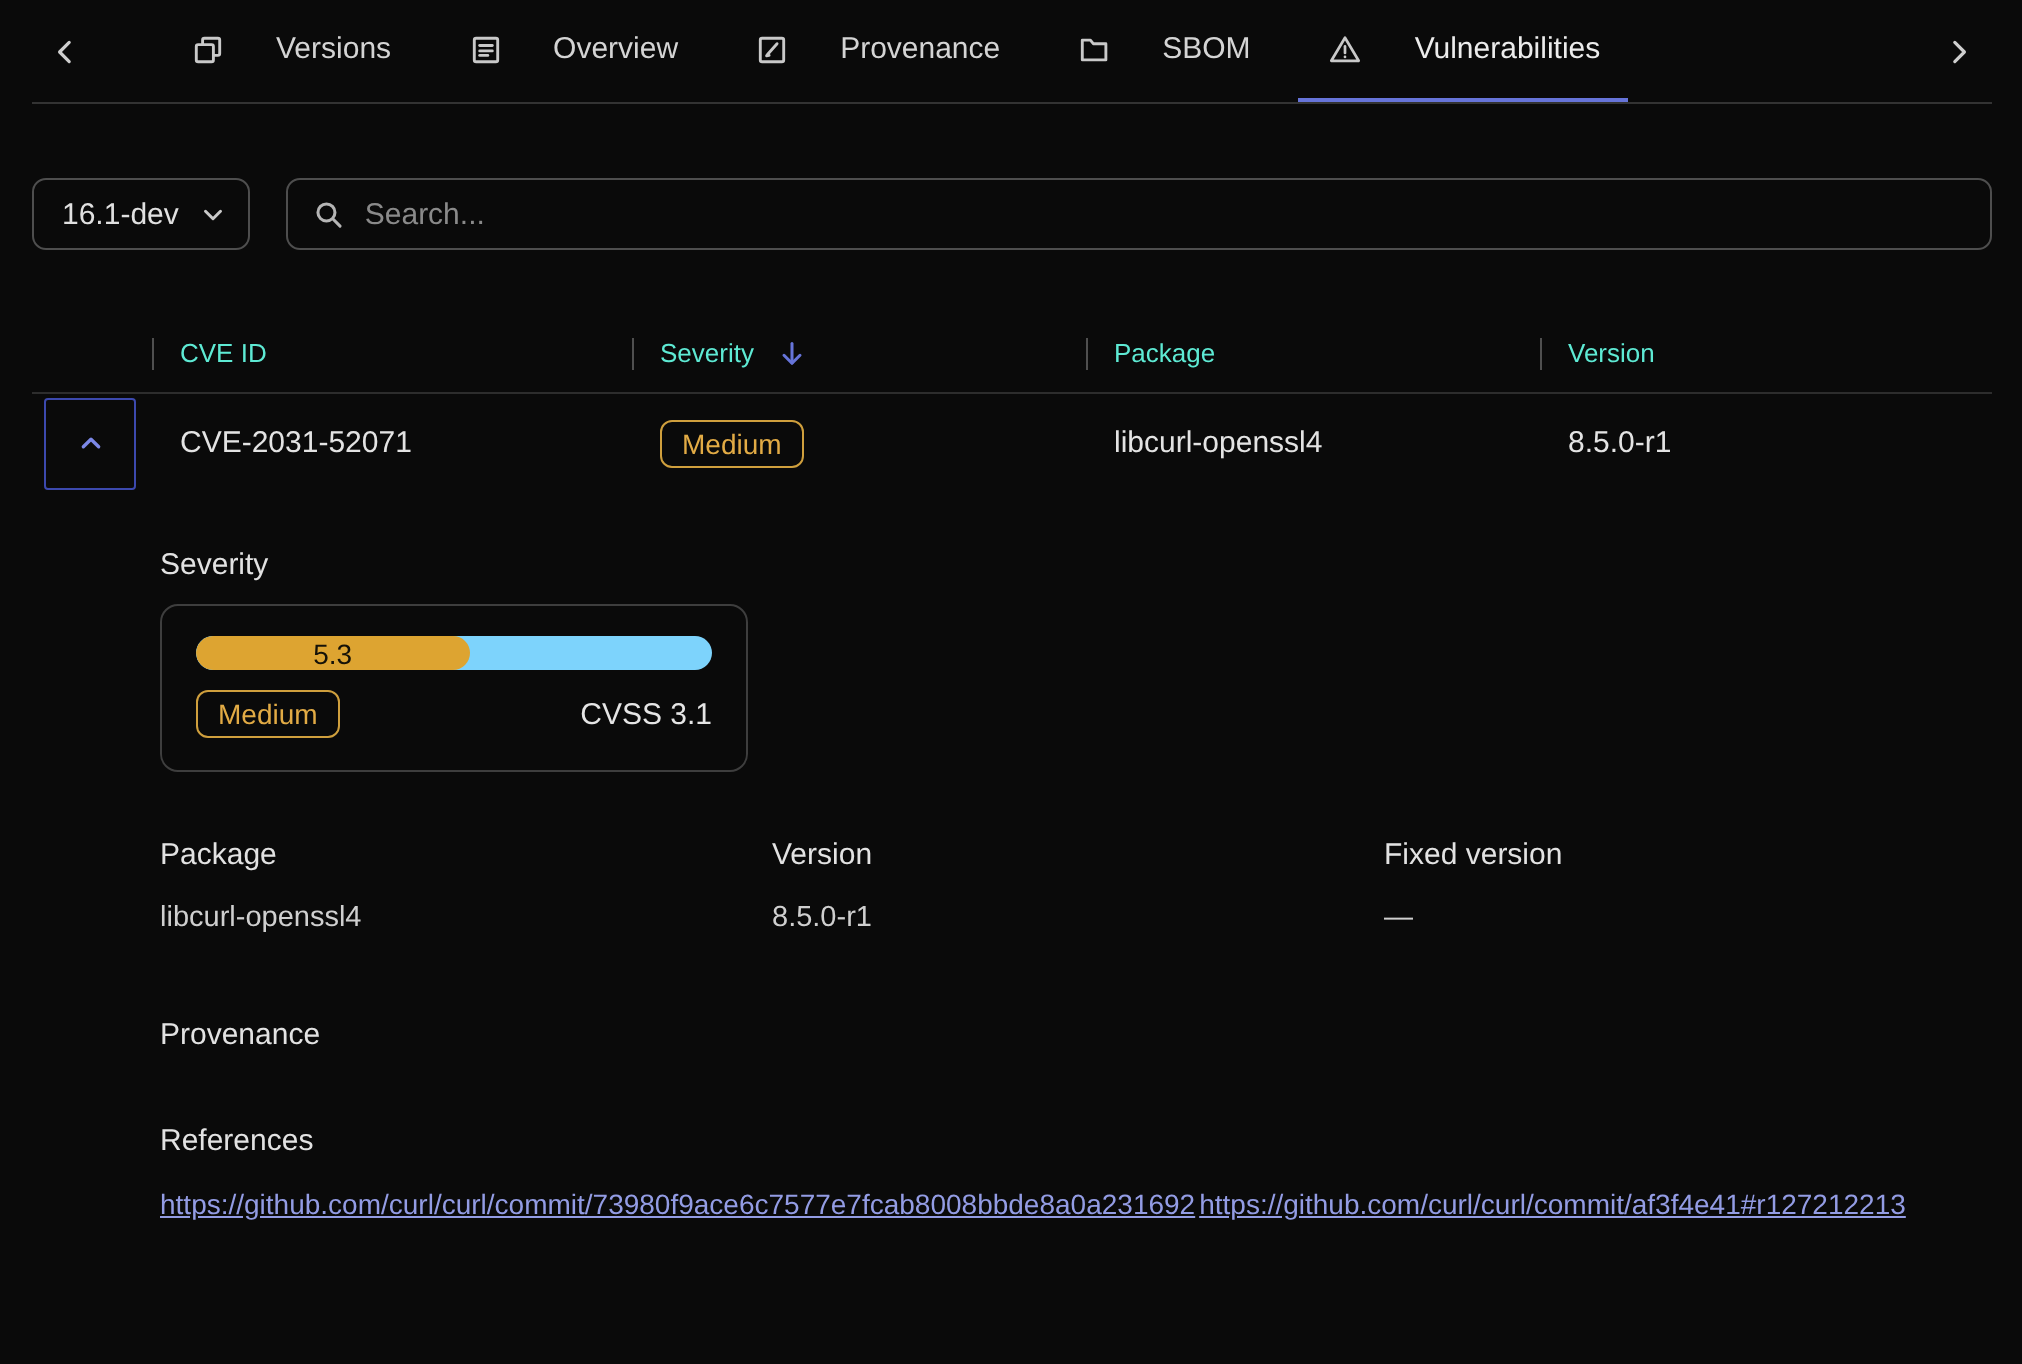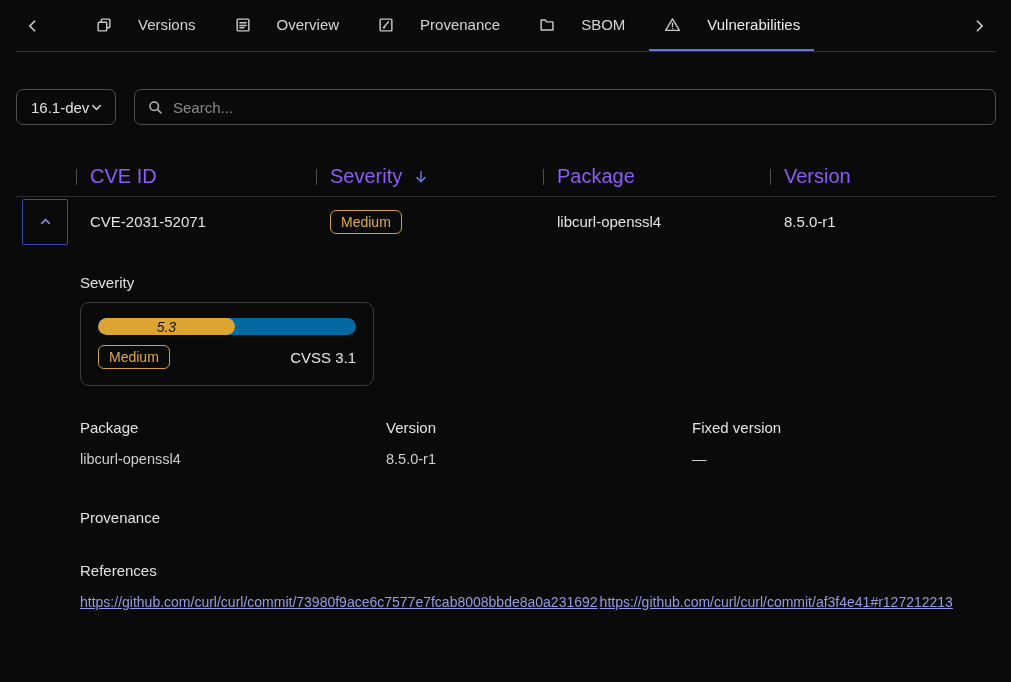--- a/index.html
+++ b/index.html
@@ -40,21 +40,21 @@
 
   
   .filters {
     margin: 37px 15px 0 16px;
     display: flex; gap: 18px;
   }
   .tag-select {
     height: 36px; min-width: 100px;
     border: 1px solid #4e4e4e; border-radius: 7px;
     background: none; color: #e0e0e0;
-    display: flex; align-items: center; 
+    display: flex; align-items: center; gap: 10px;
     padding: 0 10px 0 14px; font-size: 15px; cursor: pointer;
     font-family: "Liberation Sans", sans-serif;
   }
   .search-box {
     flex: 1; height: 36px;
     border: 1px solid #4e4e4e; border-radius: 7px;
     display: flex; align-items: center; gap: 9px;
     padding: 0 12px;
   }
   .search-box input {
@@ -62,21 +62,21 @@
     color: #e0e0e0; font-size: 15px;
     font-family: "Liberation Sans", sans-serif;
   }
   .search-box input::placeholder { color: #8a8a8a; }
 
   
   .vuln-table { margin: 32px 15px 0 16px; }
   .thead {
     display: flex; height: 40px;
     border-bottom: 1px solid #2d2d2d;
-    color: #8b5cf6; font-size: 20px;
+    color: #5eead4; font-size: 13px;
   }
   .col-expand { width: 60px; flex: none; }
   .col-cve    { width: 240px; flex: none; }
   .col-sev    { width: 227px; flex: none; }
   .col-pkg    { width: 227px; flex: none; }
   .col-ver    { flex: 1; }
   .hcell { display: flex; align-items: center; height: 100%; }
   .hdivider { width: 1px; height: 16px; background: #4f4f4f; margin-right: 13px; flex: none; }
   .sort-arrow { margin-left: 11px; color: #6674d9; }
 
@@ -97,22 +97,22 @@
   
   .detail { padding: 28px 15px 26px 64px; }
   .section-h { font-size: 15px; color: #e2e2e2; }
 
   .cvss-card {
     margin-top: 11px; width: 294px;
     border: 1px solid #3e3e3e; border-radius: 9px;
     padding: 15px 17px 16px 17px;
   }
   .cvss-bar {
-    height: 17px; border-radius: 9px; background: #0369a1;
-    overflow: hidden; position: relative; font-style: italic;
+    height: 17px; border-radius: 9px; background: #7dd3fc;
+    overflow: hidden; position: relative;
   }
   .cvss-fill {
     height: 100%; background: #dda431; border-radius: 9px;
     display: flex; align-items: center; justify-content: center;
     color: #151208; font-size: 14px;
   }
   .cvss-meta {
     margin-top: 10px; display: flex; align-items: center; justify-content: space-between;
   }
   .cvss-scale { color: #e5e5e5; font-size: 15px; }

